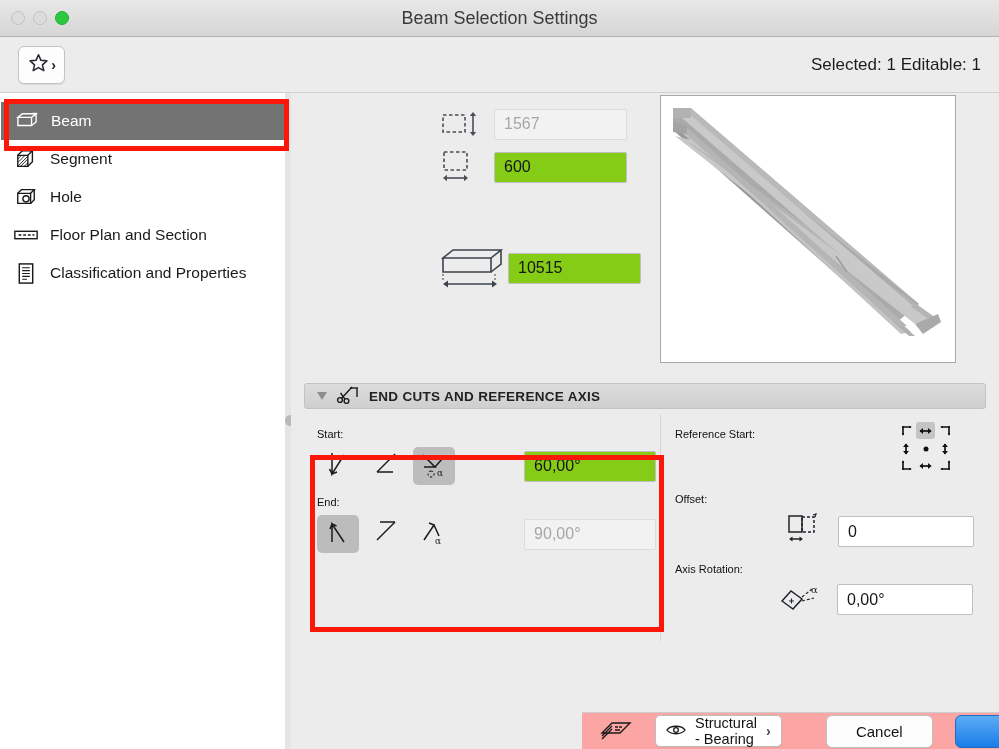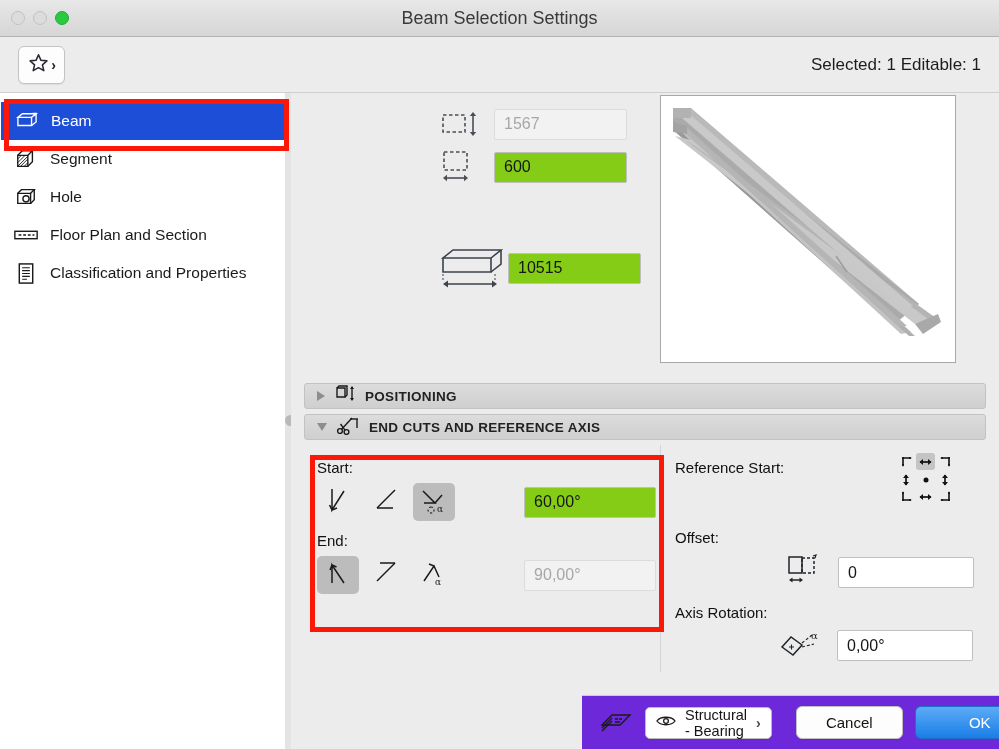--- a/index.html
+++ b/index.html
@@ -76,21 +76,21 @@
     padding-top: 9px;
     position: relative;
   }
   .nav-item {
     height: 38px;
     display: flex; align-items: center;
     padding-left: 12px; gap: 10px;
     font-size: 15.5px; color: #1a1a1a;
   }
   .nav-item.selected {
-    background: #1d4ed8; color: #ffffff;
+    background: #737373; color: #ffffff;
     margin: 0 1px;
   }
   .nav-icon { width: 28px; height: 24px; display: flex; align-items: center; justify-content: center; }
   .splitter-dot {
     position: absolute; right: -6px; top: 322px;
     width: 11px; height: 11px; border-radius: 50%;
     background: #b9b9b9;
   }
   .splitter-track {
     position: absolute; right: -6px; top: 0; bottom: 0;
@@ -149,21 +149,21 @@
   .tri.right { border-left: 8px solid #8d8d8d; border-top: 5.5px solid transparent; border-bottom: 5.5px solid transparent; }
   .tri.down  { border-top: 8px solid #8d8d8d; border-left: 5.5px solid transparent; border-right: 5.5px solid transparent; }
 
   
   .endcuts {
     display: flex; margin: 3px 13px 0 13px;
     height: 227px;
   }
   .endcuts-left { width: 352px; position: relative; padding: 14px 0 0 13px; }
   .endcuts-right { flex: 1; position: relative; padding: 14px 0 0 14px; border-left: 1px solid #d5d5d5; margin-left: 4px; }
-  .lbl { font-size: 15px; color: #101010; }
+  .lbl { font-size: 11px; color: #101010; }
   .cut-row { display: flex; align-items: center; margin-top: 7px; }
   .cut-btns { display: flex; gap: 6px; width: 197px; }
   .cut-btn {
     width: 42px; height: 38px;
     display: flex; align-items: center; justify-content: center;
     border-radius: 5px;
   }
   .cut-btn.active { background: #bcbcbc; }
 
   .anchor-grid {
@@ -182,25 +182,25 @@
     width: 134px; height: 31px;
     background: #fff; border: 1px solid #bfbfbf; border-radius: 2px;
     display: flex; align-items: center; padding: 0 9px;
     font-size: 16px; color: #161616;
   }
   .wide-field.w2 { width: 136px; }
 
   
   .bottombar {
     position: absolute; left: 291px; right: 0; bottom: 0;
-    height: 54px;
-    background: #6d28d9;
+    height: 37px;
+    background: #fca5a5;
     border-top: 1px solid #cdcdcd;
     display: flex; align-items: center;
-    padding: 0 16px 0 17px; gap: 12px;
+    padding: 0 16px 0 17px; gap: 22px;
   }
   .layer-combo {
     flex: 1; max-width: 346px; height: 32px;
     background: #fff; border: 1px solid #bdbdbd; border-radius: 5px;
     display: flex; align-items: center; gap: 9px;
     padding: 0 10px;
     font-size: 14.5px; color: #141414;
     box-shadow: 0 1px 1px rgba(0,0,0,.05);
   }
   .chev { margin-left: auto; font-size: 14px; color: #4a4a4a; font-weight: bold; }
@@ -378,33 +378,20 @@
             <path d="M175,160 L186,176" stroke="#9c9c9c" stroke-width="1.4" fill="none"></path>
 
             <polygon points="254,228 277,218 280,226 262,238" fill="#a9a9a9"></polygon>
 
             <polygon points="12,12 30,12 30,22 12,22" fill="#b2b2b2"></polygon>
             <polygon points="12,26 26,30 26,38 12,36" fill="#a3a3a3"></polygon>
           </svg>
         </div>
       </div>
 
-      <div class="section-head">
-        <span class="tri right"></span>
-        <span>
-          <svg width="22" height="19" viewBox="0 0 22 19" fill="none" stroke="#1a1a1a" stroke-width="1.4">
-            <path d="M3 3 h8 v9 h-8 Z"></path>
-              <path d="M3 3 L5 1 h8 v9 l-2 2"></path>
-            <path d="M18 2 v13"></path>
-              <path d="M18 1 l-2 3 h4 Z" fill="#1a1a1a" stroke="none"></path>
-            <path d="M18 16 l-2 -3 h4 Z" fill="#1a1a1a" stroke="none"></path>
-          </svg>
-        </span>
-        <span>POSITIONING</span>
-      </div>
 
       <div class="section-head">
         <span class="tri down"></span>
         <span>
           <svg width="24" height="19" viewBox="0 0 24 19" fill="none" stroke="#1a1a1a" stroke-width="1.4">
             <circle cx="4" cy="15" r="2.4"></circle>
               <circle cx="10.5" cy="16" r="2.4"></circle>
             <path d="M5.6 13.3 L16 2"></path>
               <path d="M9 14.2 L4.5 8"></path>
             <path d="M14 3 h8"></path>

